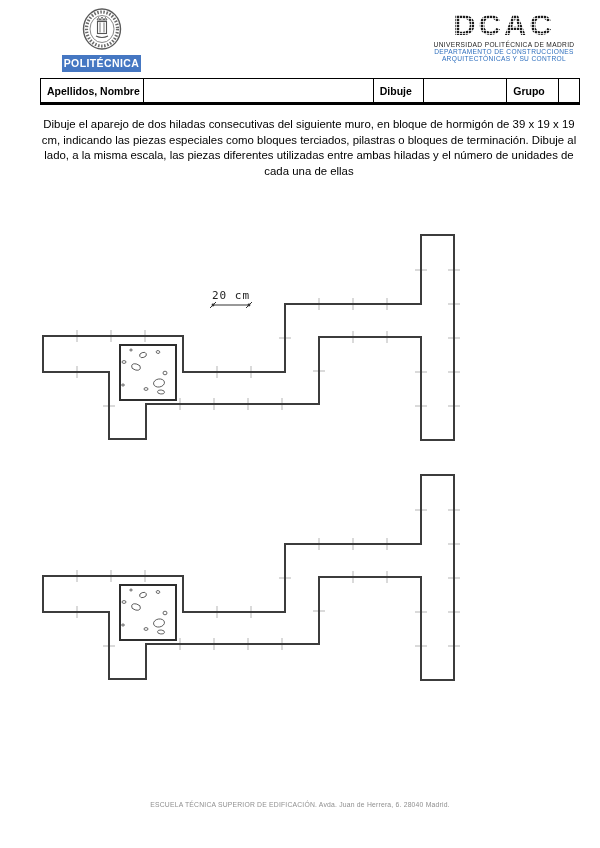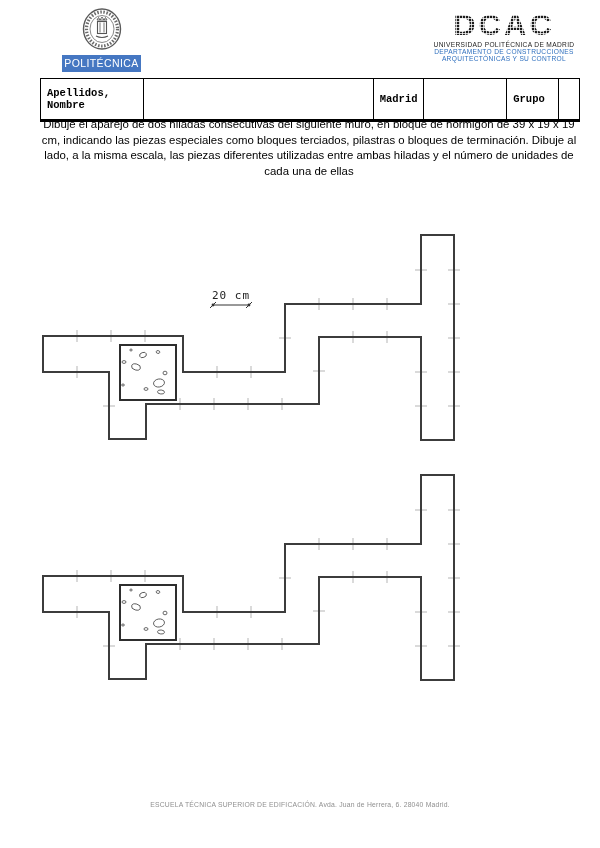--- a/index.html
+++ b/index.html
@@ -6,41 +6,41 @@
   html,body { background:#e9e9e9; }
   body { font-family:"Liberation Sans", sans-serif; }
   .page {
     position:relative; width:600px; height:848px; background:#ffffff;
     margin:0 auto; overflow:hidden;
   }
   
   .seal { position:absolute; left:82px; top:7px; }
   .banner {
     position:absolute; left:62px; top:55px; width:79px; height:17px;
-    background:#4577c2; color:#ffffff; font-weight:normal; font-size:10.5px;
+    background:#4577c2; color:#ffffff; font-weight:bold; font-size:10.5px;
     letter-spacing:.4px; text-align:center; line-height:17px;
   }
   .dcac { position:absolute; left:428px; top:10px; width:152px; text-align:center; }
   .dcac-word {
     position:relative; display:inline-block; font-weight:bold; font-size:31px;
     line-height:30px; letter-spacing:3px; color:#1c1c1c;
     font-family:"Liberation Sans", sans-serif; transform:scaleY(.95);
   }
   .dcac-word .grid-tex {
     position:absolute; inset:0; pointer-events:none;
     background:
       repeating-linear-gradient(0deg, rgba(255,255,255,.75) 0 1px, transparent 1px 3px),
       repeating-linear-gradient(90deg, rgba(255,255,255,.75) 0 1px, transparent 1px 3px);
   }
   .dcac-line1 { margin-top:1px; font-size:6.6px; letter-spacing:.35px; color:#222222; white-space:nowrap; }
   .dcac-line2, .dcac-line3 { font-size:6.6px; letter-spacing:.35px; color:#2e6fbe; white-space:nowrap; }
   
   .formtable {
-    position:absolute; left:40px; top:78px; width:540px; height:44px;
-    display:flex; border:1.5px solid #000; border-bottom:3px solid #000;font-family:Liberation Mono, monospace;
+    position:absolute; left:40px; top:78px; width:540px; height:27px;
+    display:flex; border:1.5px solid #000; border-bottom:3px solid #000;
   }
   .formtable .cell {
     height:100%; display:flex; align-items:center; padding-left:6px;
     border-right:1.5px solid #000; font-size:10.5px; font-weight:bold; color:#000;
   }
   .formtable .cell:last-child { border-right:none; }
   .c1 { width:103px; } .c2 { width:231px; } .c3 { width:50px; }
   .c4 { width:84px; } .c5 { width:52px; } .c6 { width:20px; }
   
   .instructions {
@@ -79,21 +79,21 @@
       <span class="grid-tex"></span>
     </div>
     <div class="dcac-line1">UNIVERSIDAD POLITÉCNICA DE MADRID</div>
     <div class="dcac-line2">DEPARTAMENTO DE CONSTRUCCIONES</div>
     <div class="dcac-line3">ARQUITECTÓNICAS Y SU CONTROL</div>
   </div>
 
   <div class="formtable">
     <div class="cell c1">Apellidos, Nombre</div>
     <div class="cell c2"></div>
-    <div class="cell c3">Madrid</div>
+    <div class="cell c3">Dibuje</div>
     <div class="cell c4"></div>
     <div class="cell c5">Grupo</div>
     <div class="cell c6"></div>
   </div>
 
   <p class="instructions">Dibuje el aparejo de dos hiladas consecutivas del siguiente muro, en bloque de hormigón de 39 x 19 x 19 cm, indicando las piezas especiales como bloques terciados, pilastras o bloques de terminación. Dibuje al lado, a la misma escala, las piezas diferentes utilizadas entre ambas hiladas y el número de unidades de cada una de ellas</p>
 
   <svg class="drawings" width="600" height="848" viewBox="0 0 600 848" id="drawsvg">
       <g transform="translate(0,0)">
         <polygon points="43,336 183,336 183,372 285,372 285,304 421,304 421,235 454,235 454,440 421,440 421,337 319,337 319,404 146,404 146,439 109,439 109,372 43,372" fill="#ffffff" stroke="none"></polygon>

